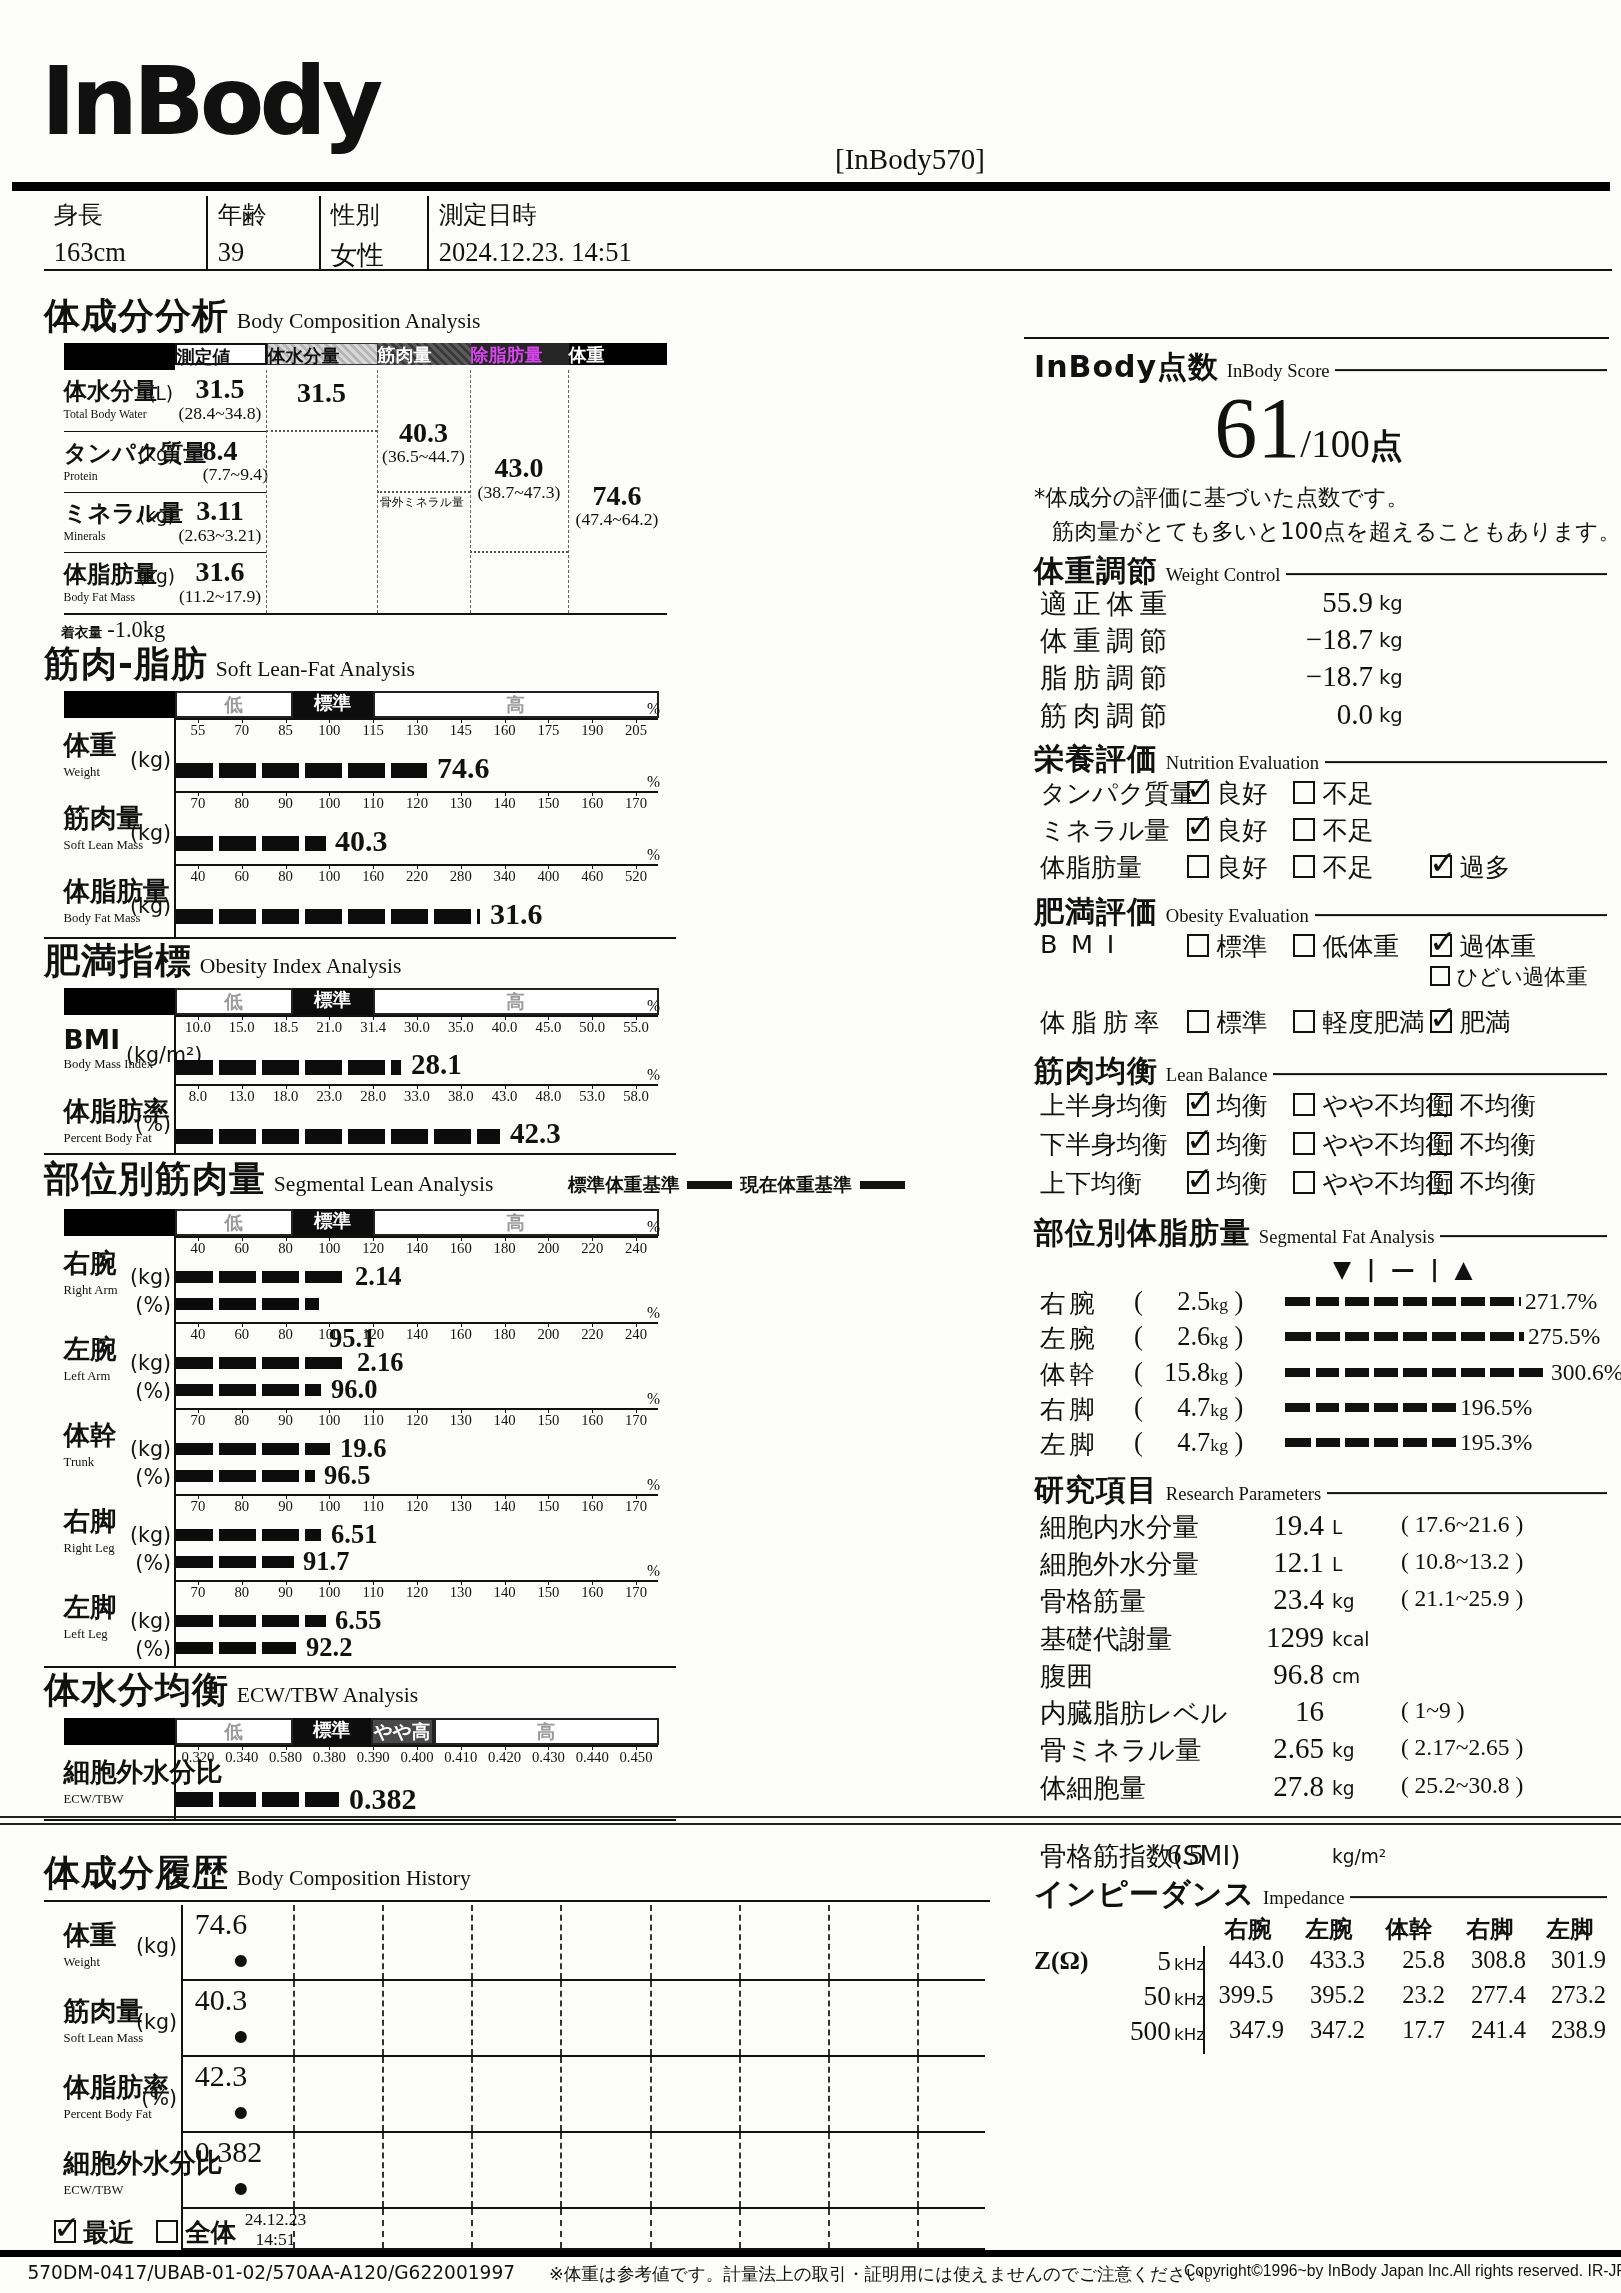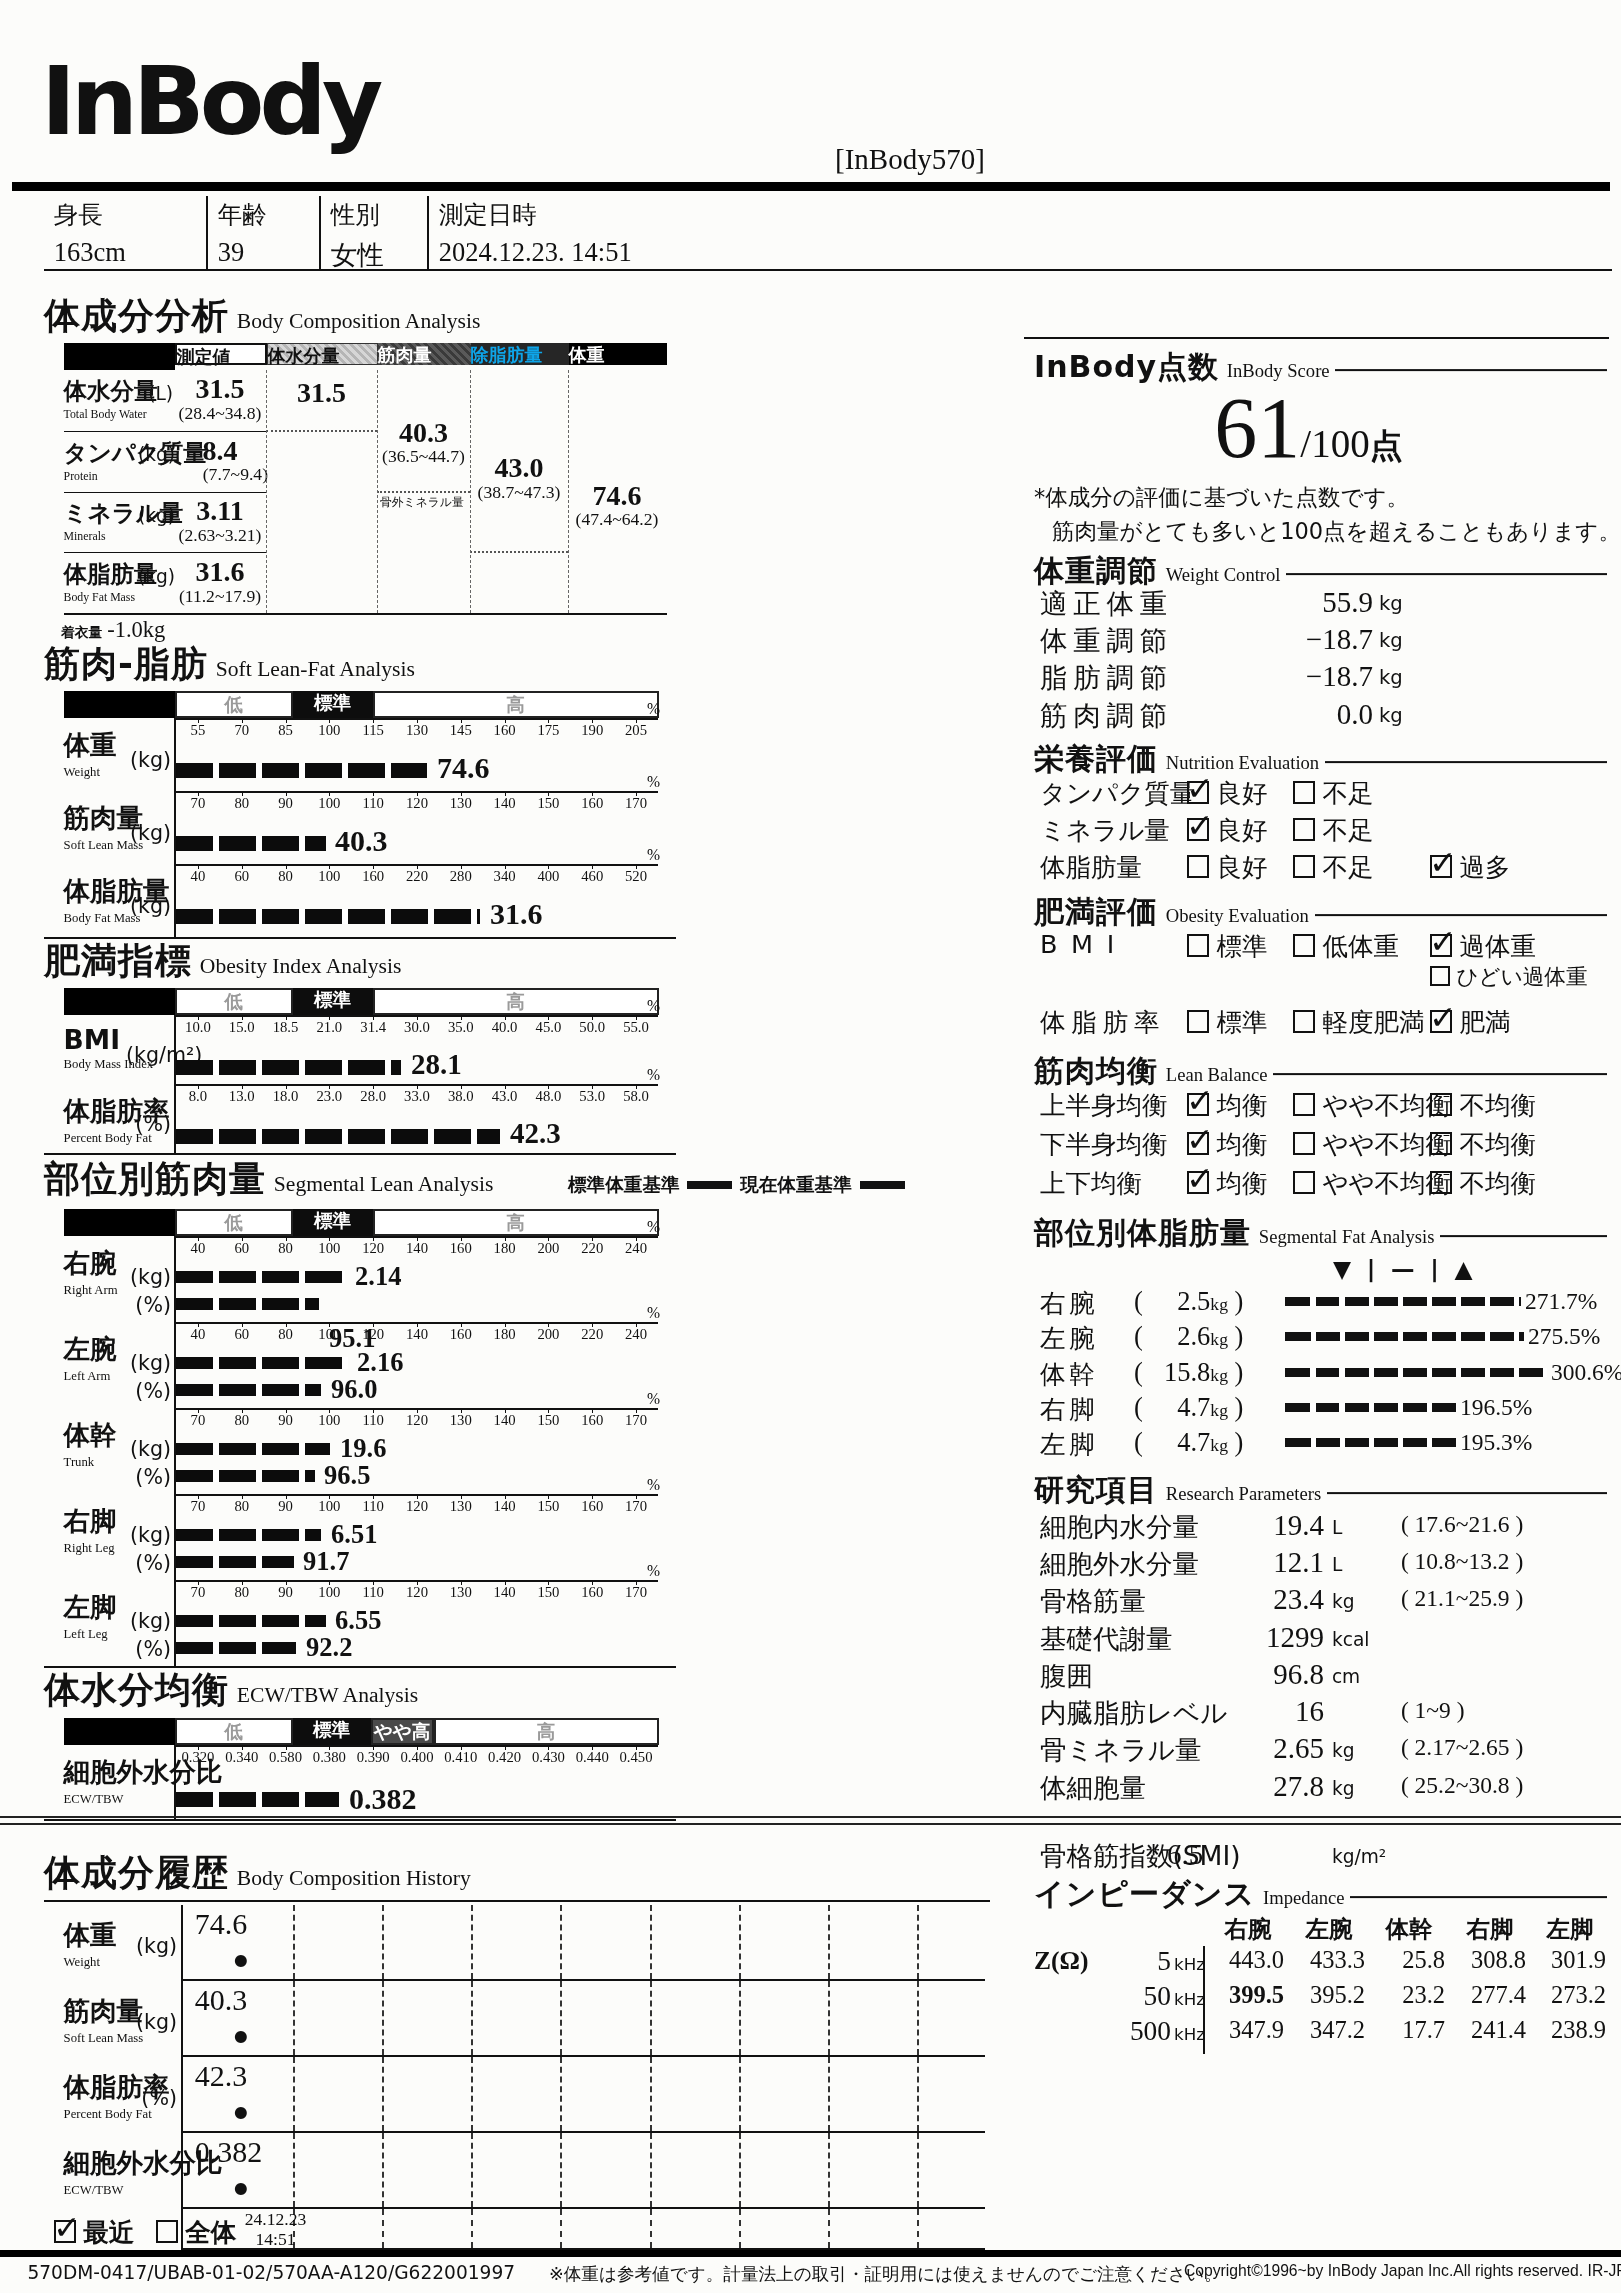--- a/index.html
+++ b/index.html
@@ -96,21 +96,21 @@
 
   <div class="abs ltitle" style="left:44px;top:292px">
     <span class="jp">体成分分析</span><span class="en">Body Composition Analysis</span>
   </div>
   <div class="abs" id="comp-section" style="left:44px;top:343px;width:632px">
       <div style="display: flex; margin-left: 19.6px; height: 26.5px;">
         <div class="bh-black"></div>
         <div class="cth" style="width: 92px; background: rgb(255, 255, 255); border: 2px solid rgb(17, 17, 17); color: rgb(17, 17, 17);">測定値</div>
         <div class="cth" style="width: 111px; background: repeating-linear-gradient(45deg, rgb(181, 181, 181) 0px, rgb(181, 181, 181) 2.9px, rgb(214, 214, 214) 2.9px, rgb(214, 214, 214) 5.9px); color: rgb(17, 17, 17); border: 1px solid rgb(51, 51, 51);">体水分量</div>
         <div class="cth" style="width: 93px; background: repeating-linear-gradient(45deg, rgb(58, 58, 58) 0px, rgb(58, 58, 58) 2.9px, rgb(90, 90, 90) 2.9px, rgb(90, 90, 90) 5.9px); color: rgb(255, 255, 255);">筋肉量</div>
-        <div class="cth" style="width: 98px; background: rgb(38, 38, 38); color: #0ea5e9;">除脂肪量</div>
+        <div class="cth" style="width: 98px; background: rgb(38, 38, 38); color: #d946ef;">除脂肪量</div>
         <div class="cth" style="width: 98px; background: rgb(0, 0, 0); color: rgb(255, 255, 255);">体重</div>
       </div>
       <div style="position: relative; height: 247px;">
         <div style="position: absolute; left: 19.6px; top: 5.9px; width: 83px;">
           <div style="font-size: 23.5px; font-weight: bold; white-space: nowrap;">体水分量</div>
           <div style="font-size: 11.8px; font-family: &quot;Liberation Serif&quot;, serif; white-space: nowrap;">Total Body Water</div>
         </div>
         <div style="position: absolute; left: 94px; top: 13.7px; width: 35px; text-align: right; font-size: 18.6px;">(L)</div>
         <div class="cvalue" style="position: absolute; left: 130px; top: 3.9px; width: 92px; text-align: center; font-size: 28px; font-weight: bold;">31.5</div>
         <div class="cvalue" style="position: absolute; left: 128px; top: 33px; width: 96px; text-align: center; font-size: 17.6px;">(28.4~34.8)</div>
@@ -722,21 +722,21 @@
         <span style="position: absolute; left: 140px; top: 7.8px; font-size: 16.7px;">kHz</span>
         <span class="serif" style="position: absolute; left: 174px; width: 76px; text-align: right; font-size: 24.5px;">443.0</span>
         <span class="serif" style="position: absolute; left: 255px; width: 76px; text-align: right; font-size: 24.5px;">433.3</span>
         <span class="serif" style="position: absolute; left: 335px; width: 76px; text-align: right; font-size: 24.5px;">25.8</span>
         <span class="serif" style="position: absolute; left: 416px; width: 76px; text-align: right; font-size: 24.5px;">308.8</span>
         <span class="serif" style="position: absolute; left: 496px; width: 76px; text-align: right; font-size: 24.5px;">301.9</span>
       </div>
       <div style="position: relative; height: 35px;">
         <span class="serif" style="position: absolute; left: 59px; width: 78px; text-align: right; font-size: 27.4px;">50</span>
         <span style="position: absolute; left: 140px; top: 7.8px; font-size: 16.7px;">kHz</span>
-        <span class="serif" style="position: absolute; left: 174px; width: 76px; text-align: right; font-size: 24.5px; font-weight: bold;">399.5</span>
+        <span class="serif" style="position: absolute; left: 174px; width: 76px; text-align: center; font-size: 24.5px;">399.5</span>
         <span class="serif" style="position: absolute; left: 255px; width: 76px; text-align: right; font-size: 24.5px;">395.2</span>
         <span class="serif" style="position: absolute; left: 335px; width: 76px; text-align: right; font-size: 24.5px;">23.2</span>
         <span class="serif" style="position: absolute; left: 416px; width: 76px; text-align: right; font-size: 24.5px;">277.4</span>
         <span class="serif" style="position: absolute; left: 496px; width: 76px; text-align: right; font-size: 24.5px;">273.2</span>
       </div>
       <div style="position: relative; height: 35px;">
         <span class="serif" style="position: absolute; left: 59px; width: 78px; text-align: right; font-size: 27.4px;">500</span>
         <span style="position: absolute; left: 140px; top: 7.8px; font-size: 16.7px;">kHz</span>
         <span class="serif" style="position: absolute; left: 174px; width: 76px; text-align: right; font-size: 24.5px;">347.9</span>
         <span class="serif" style="position: absolute; left: 255px; width: 76px; text-align: right; font-size: 24.5px;">347.2</span>

